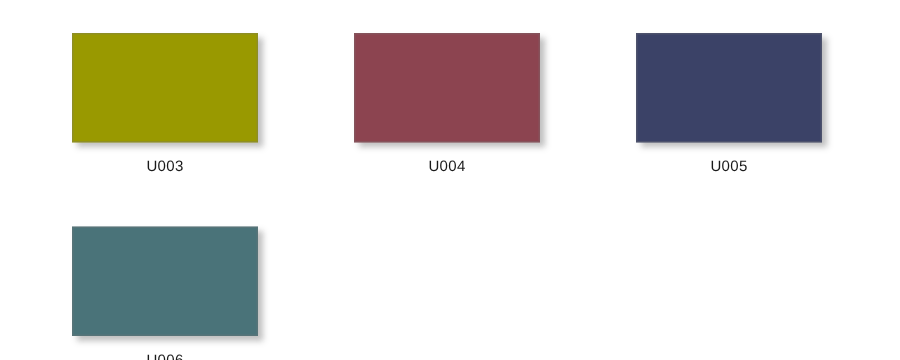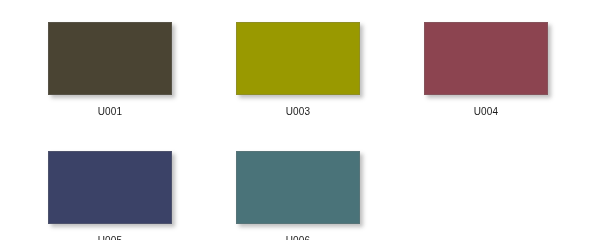--- a/index.html
+++ b/index.html
@@ -54,24 +54,20 @@
     text-align: center;
     white-space: nowrap;
   }
 </style>
 </head>
 <body style="background: rgb(255, 255, 255);">
 
 <div id="palette-board">
   <div class="swatch-grid">
 
-    <div class="swatch-cell">
-      <div class="swatch-chip" style="background-color: rgb(74, 68, 51);"></div>
-      <div class="swatch-label">U001</div>
-    </div>
 
 
     <div class="swatch-cell">
       <div class="swatch-chip" style="background-color: rgb(153, 153, 0);"></div>
       <div class="swatch-label">U003</div>
     </div>
 
     <div class="swatch-cell">
       <div class="swatch-chip" style="background-color: rgb(140, 68, 80);"></div>
       <div class="swatch-label">U004</div>

